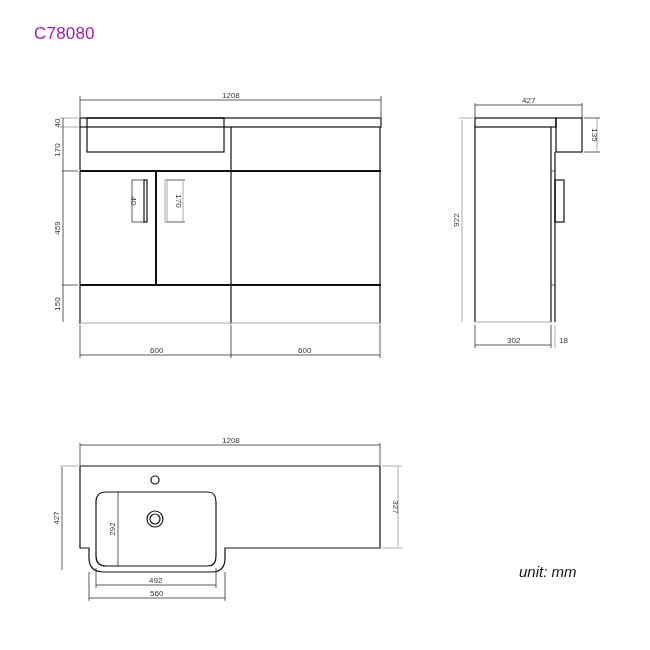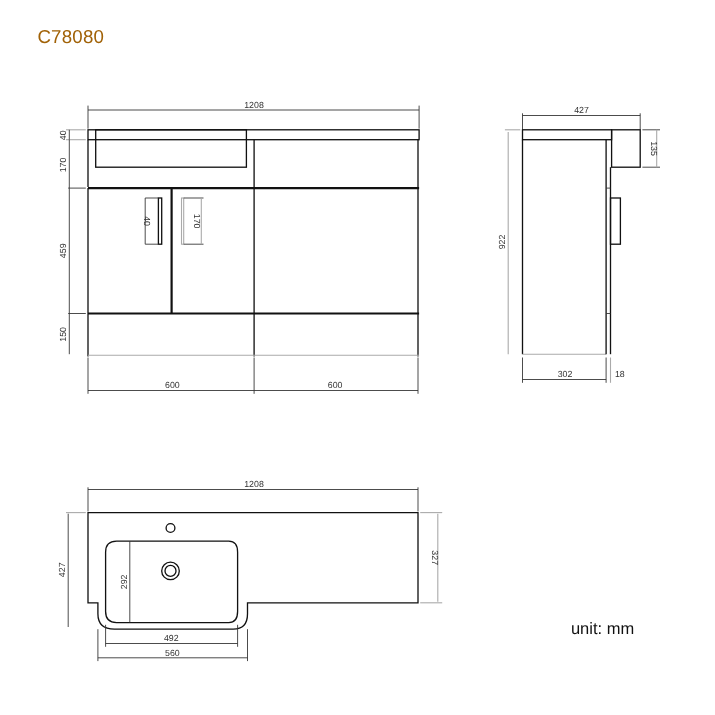--- a/index.html
+++ b/index.html
@@ -1,18 +1,18 @@
 <!DOCTYPE html>
 <html><head>
   <meta charset="utf-8">
   <style>
     html, body { margin: 0; padding: 0; background: #ffffff; }
     body { width: 650px; height: 650px; position: relative; overflow: hidden; font-family: "Liberation Sans", sans-serif; }
-    .title { position: absolute; left: 34px; top: 24px; font-size: 17px; color: #a16207; letter-spacing: 0.2px; }
-    .unit { position: absolute; left: 519px; top: 563px; font-size: 15px; color: #111; }
+    .title { position: absolute; left: 34px; top: 24px; font-size: 17px; color: #a21caf; letter-spacing: 0.2px; }
+    .unit { position: absolute; left: 519px; top: 563px; font-size: 15px; color: #111; font-style: italic; }
     svg { position: absolute; left: 0; top: 0; }
     .dim { font-family: "Liberation Sans", sans-serif; font-size: 8px; fill: #333; }
     .thick { stroke: #111; stroke-width: 2; fill: none; }
     .med { stroke: #111; stroke-width: 1.2; fill: none; }
     .thin { stroke: #333; stroke-width: 0.8; fill: none; }
     .grey { stroke: #aaa; stroke-width: 1; fill: none; }
   </style>
 </head>
 <body>
 

